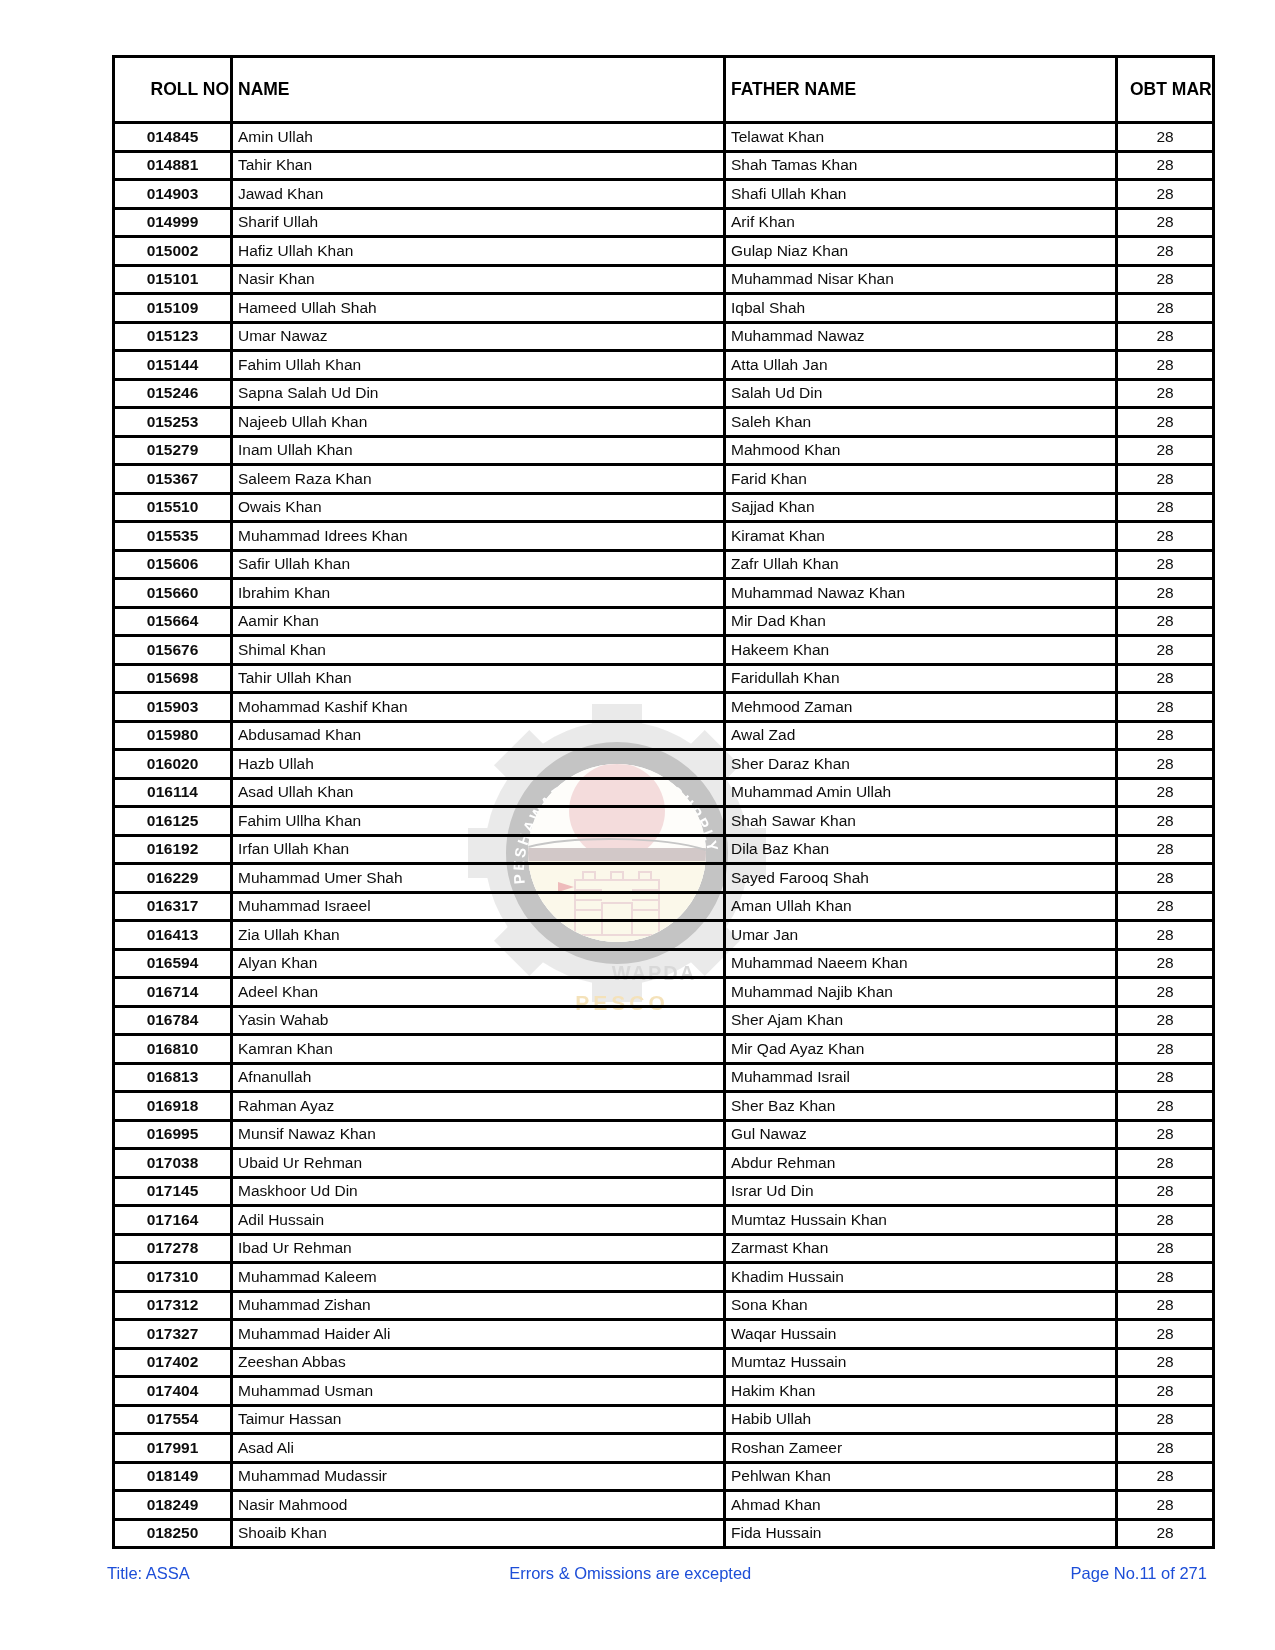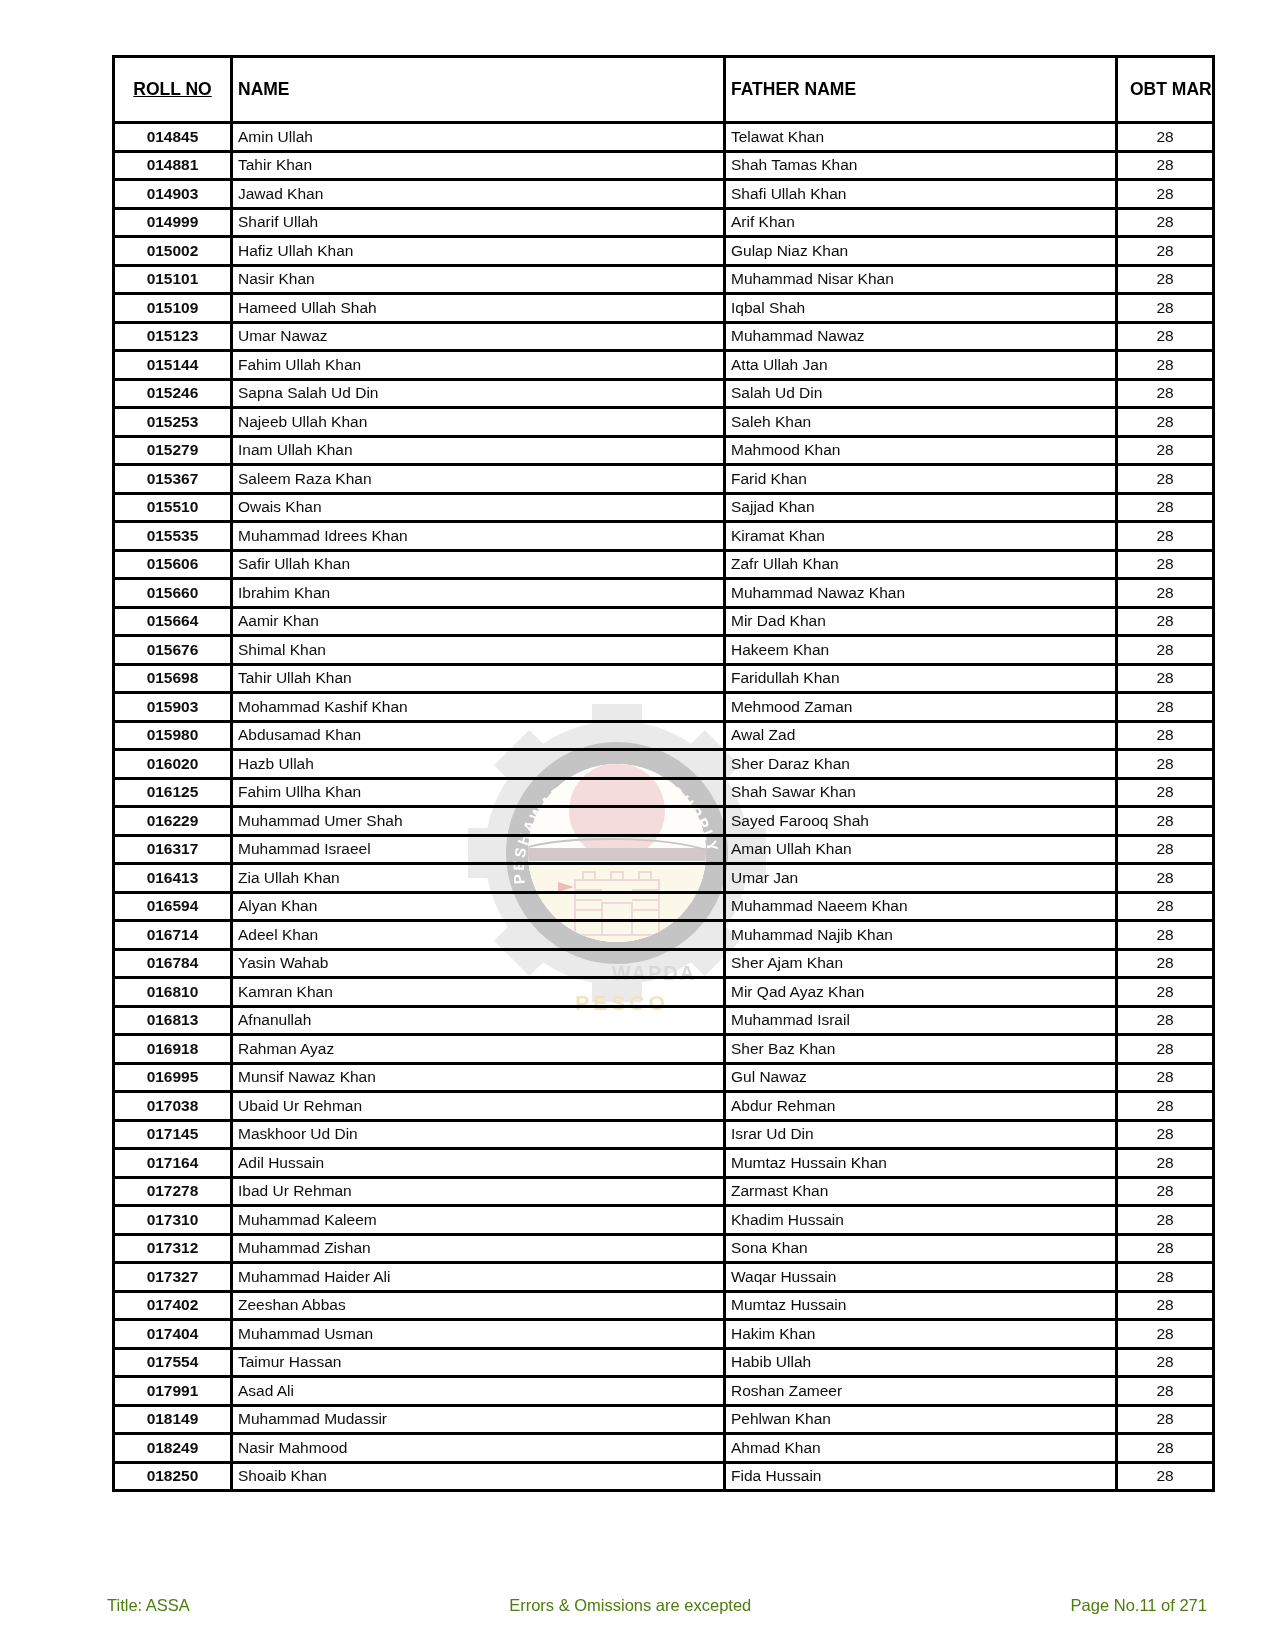--- a/index.html
+++ b/index.html
@@ -19,36 +19,36 @@
     border-collapse:collapse; table-layout:fixed; z-index:2;
     background:transparent;
   }
   table.results th, table.results td {
     border:3px solid #000; overflow:hidden; white-space:nowrap;
   }
   table.results thead th {
     height:61px; font-size:17.5px; font-weight:bold; vertical-align:middle;
     background:transparent;
   }
-  th.col-roll  { text-align:center;text-decoration:underline; }
+  th.col-roll  { text-align:right; }
   th.col-name, th.col-father { text-align:left; padding-left:5px; }
   th.col-marks { text-align:center; line-height:1.7; padding:0 12px; white-space:normal; }
   table.results td {
     height:25.5px; font-size:15.5px; vertical-align:middle; padding:0 5px;
     color:#0d0d0d;
   }
   td.cell-roll   { font-weight:bold; text-align:center; color:#000; }
   td.cell-name   { text-align:left;margin-left:16px; }
   td.cell-father { text-align:left; }
   td.cell-marks  { text-align:center; }
   
   .footer {
-    position:absolute; left:107px; top:1596px; width:1100px; z-index:2;
+    position:absolute; left:107px; top:1564px; width:1100px; z-index:2;
     display:flex; justify-content:space-between; align-items:baseline;
-    font-size:16.5px; color:#4d7c0f;
+    font-size:16.5px; color:#1d4ed8;
   }
 </style>
 </head>
 <body>
 
 <div class="page">
 
   <svg class="watermark" viewBox="0 0 312 318" xmlns="http://www.w3.org/2000/svg">
     <defs>
       <clipPath id="innerClip">
@@ -253,23 +253,35 @@
           <td class="cell-father">Awal Zad</td>
           <td class="cell-marks">28</td>
         </tr>
         <tr>
           <td class="cell-roll">016020</td>
           <td class="cell-name">Hazb Ullah</td>
           <td class="cell-father">Sher Daraz Khan</td>
           <td class="cell-marks">28</td>
         </tr>
         <tr>
+          <td class="cell-roll">016114</td>
+          <td class="cell-name">Asad Ullah Khan</td>
+          <td class="cell-father">Muhammad Amin Ullah</td>
+          <td class="cell-marks">28</td>
+        </tr>
+        <tr>
           <td class="cell-roll">016125</td>
           <td class="cell-name">Fahim Ullha Khan</td>
           <td class="cell-father">Shah Sawar Khan</td>
+          <td class="cell-marks">28</td>
+        </tr>
+        <tr>
+          <td class="cell-roll">016192</td>
+          <td class="cell-name">Irfan Ullah Khan</td>
+          <td class="cell-father">Dila Baz Khan</td>
           <td class="cell-marks">28</td>
         </tr>
         <tr>
           <td class="cell-roll">016229</td>
           <td class="cell-name">Muhammad Umer Shah</td>
           <td class="cell-father">Sayed Farooq Shah</td>
           <td class="cell-marks">28</td>
         </tr>
         <tr>
           <td class="cell-roll">016317</td>

